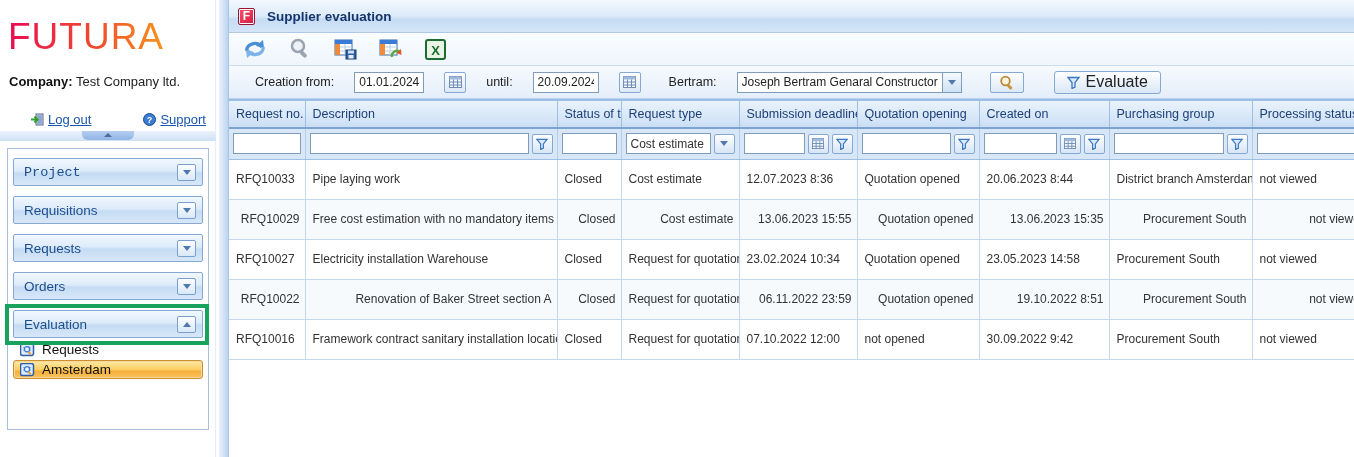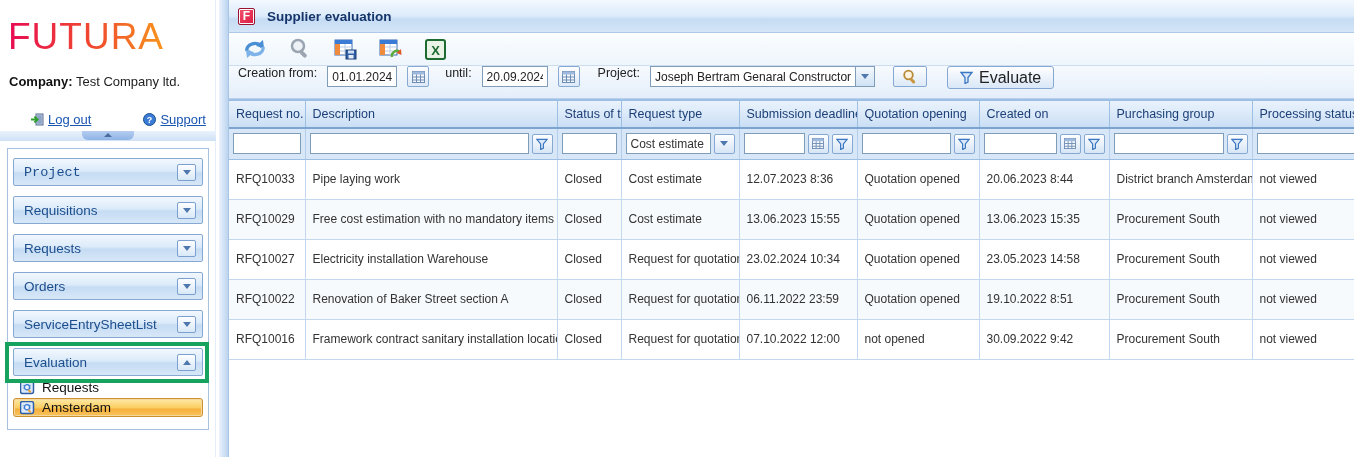--- a/index.html
+++ b/index.html
@@ -53,21 +53,21 @@
     border-bottom:1px solid #aec9e8; display:flex; align-items:center; padding-left:9px; gap:12px; }
   .f-icon { width:17px; height:17px; border:1px solid #9c1330; border-radius:2px;
     background:linear-gradient(135deg,#f2536f 0%,#dc1840 100%); color:#fff; font-weight:bold; font-size:12px;
     display:flex; align-items:center; justify-content:center; box-shadow:0 0 0 1px #fff inset; }
   .main-title { font-size:13.5px; font-weight:bold; color:#16356b; }
   .toolbar { height:33px; background:linear-gradient(180deg,#fbfdff,#eef5fc); border-bottom:1px solid #cdddf0;
     display:flex; align-items:center; padding-left:13px; gap:19px; }
   .tool { width:26px; height:24px; display:flex; align-items:center; justify-content:center; cursor:pointer; }
 
   .filterbar { height:33px; background:linear-gradient(180deg,#f6fafe,#e4eefa); border-bottom:1px solid #b9d1ec;
-    display:flex; align-items:flex-start; padding-left:9px; gap:10px; }
+    display:flex; align-items:center; padding-left:26px; gap:20px; }
   .flabel { color:#222; font-size:12.5px; }
   .tbox { height:21px; border:1px solid #7f9db9; background:#fff; font-family:"Liberation Sans",sans-serif;
     font-size:12px; padding:0 4px; color:#222; }
   .sq-btn { width:22px; height:21px; border:1px solid #85a9d3; border-radius:2px;
     background:linear-gradient(180deg,#fefeff,#dcE9f7); display:flex; align-items:center; justify-content:center; cursor:pointer; }
   .combo { display:flex; }
   .combo .tbox { border-right:none; width:205px; }
   .combo-arrow { width:20px; height:21px; border:1px solid #7f9db9; background:linear-gradient(180deg,#f4f9fe,#cfe2f5);
     display:flex; align-items:center; justify-content:center; cursor:pointer; }
   .btn { height:23px; border:1px solid #85a9d3; border-radius:3px; background:linear-gradient(180deg,#fefeff,#d9e7f7);
@@ -82,21 +82,21 @@
   .grid td.fcell { height:31px; background:#d8e7f8; border-right:1px solid #b4cdeb; border-bottom:1px solid #9dbfe4;
     padding:0 4px; }
   .fwrap { display:flex; align-items:center; gap:3px; }
   .fwrap .tbox { flex:1 1 auto; min-width:0; width:100%; }
   .fbtn { flex:0 0 auto; width:21px; height:20px; border:1px solid #85a9d3; border-radius:2px;
     background:linear-gradient(180deg,#fdfeff,#d7e5f5); display:flex; align-items:center; justify-content:center; cursor:pointer; }
   .fsel { flex:1 1 auto; min-width:0; height:21px; border:1px solid #7f9db9; background:#fff; display:flex;
     align-items:center; padding:0 4px; font-size:12px; white-space:nowrap; overflow:hidden; }
   .grid td.dcell { height:40px; background:#fff; border-right:1px solid #c3d8ef; border-bottom:1px solid #c3d8ef;
     padding:0 5px 0 7px; font-size:12px; color:#333; white-space:nowrap; overflow:hidden; cursor:default; }
-  .grid tr.alt td.dcell { background:#f7fafd; }
+  .grid tr.alt td.dcell { background:#f7fafd;text-align:right; }
 
   svg { display:block; }
 </style>
 </head>
 <body>
 
 <div class="sidebar">
   <div class="logo">FUTURA</div>
 
   <div class="meta">
@@ -143,26 +143,20 @@
         </span>
       </div>
       <div class="acc-item">
         <span class="acc-label">Requests</span>
         <span class="acc-btn">
           <span class="arrow-down"></span>
         </span>
       </div>
       <div class="acc-item">
         <span class="acc-label">Orders</span>
-        <span class="acc-btn">
-          <span class="arrow-down"></span>
-        </span>
-      </div>
-      <div class="acc-item">
-        <span class="acc-label">ServiceEntrySheetList</span>
         <span class="acc-btn">
           <span class="arrow-down"></span>
         </span>
       </div>
       <div class="acc-item">
         <span class="acc-label">Evaluation</span>
         <span class="acc-btn">
           <span class="arrow-up"></span>
         </span>
         <span class="green-outline" style="--hl:#17a35e"></span>
@@ -250,30 +244,30 @@
   <div class="filterbar">
     <span class="flabel">Creation from:</span>
     <input class="tbox" style="width: 70px;" value="01.01.2024">
     <span class="sq-btn">
       <svg width="13" height="12" viewBox="0 0 13 12">
           <rect x="0.5" y="0.5" width="12" height="11" fill="#f4f8fd" stroke="#6f8db4"></rect>
           <rect x="0.5" y="0.5" width="12" height="3" fill="#9fb9dc"></rect>
           <path d="M4.5 3.5 V11.5 M8.5 3.5 V11.5 M0.5 6 H12.5 M0.5 9 H12.5" stroke="#6f8db4" stroke-width="1"></path>
         </svg>
     </span>
-    <span class="flabel" style="margin-left:6px">until:</span>
+    <span class="flabel" style="">until:</span>
     <input class="tbox" style="width: 66px;" value="20.09.2024">
     <span class="sq-btn">
       <svg width="13" height="12" viewBox="0 0 13 12">
           <rect x="0.5" y="0.5" width="12" height="11" fill="#f4f8fd" stroke="#6f8db4"></rect>
           <rect x="0.5" y="0.5" width="12" height="3" fill="#9fb9dc"></rect>
           <path d="M4.5 3.5 V11.5 M8.5 3.5 V11.5 M0.5 6 H12.5 M0.5 9 H12.5" stroke="#6f8db4" stroke-width="1"></path>
         </svg>
     </span>
-    <span class="flabel" style="margin-left:8px">Project:</span>
+    <span class="flabel" style="margin-left:8px">Bertram:</span>
     <span class="combo">
       <input class="tbox" value="Joseph Bertram Genaral Constructor t" style="">
       <span class="combo-arrow">
           <span class="arrow-down"></span>
         </span>
     </span>
     <span class="sq-btn" style="width:34px;margin-left:8px">
       <svg width="16" height="15" viewBox="0 0 16 15">
           <circle cx="6.5" cy="6" r="4.3" fill="#fdf3de" stroke="#b98a3a" stroke-width="1.8"></circle>
           <rect x="9.5" y="8.6" width="6" height="3" rx="1.5" transform="rotate(45 9.5 8.6)" fill="#c99640"></rect>

